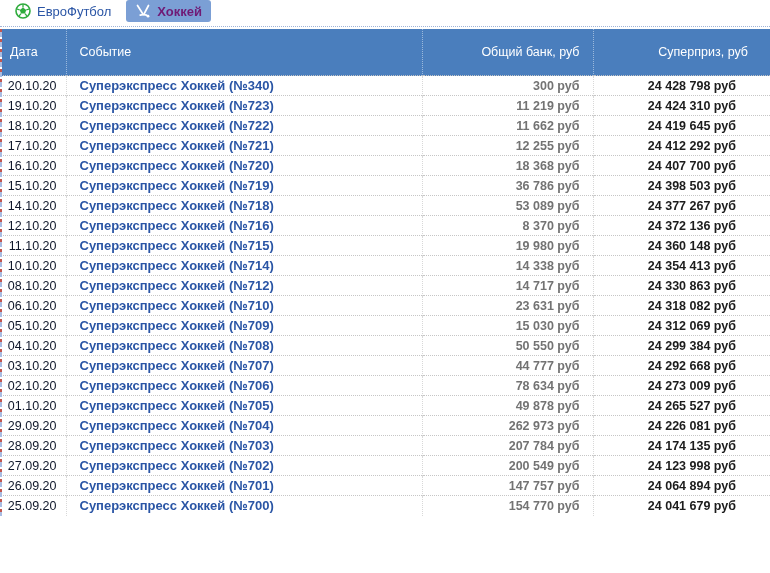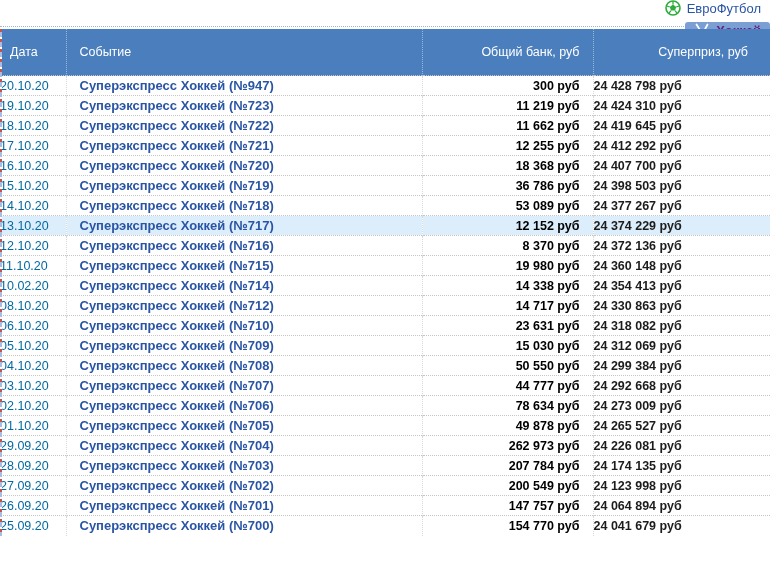--- a/index.html
+++ b/index.html
@@ -3,22 +3,22 @@
 <meta charset="utf-8">
 <style>
   html,body{margin:0;padding:0;}
   body{
     width:770px;height:573px;overflow:hidden;background:#fff;
     font-family:"Liberation Sans","DejaVu Sans",sans-serif;
     -webkit-font-smoothing:antialiased;
   }
   
   .tabbar{
-    height:27px;display:flex;align-items:flex-end;gap:6px;
-    padding-left:6px;border-bottom:1px dotted #9fb4d9;box-sizing:border-box;flex-direction:column;
+    height:27px;display:flex;align-items:flex-start;gap:6px;
+    padding-left:6px;border-bottom:1px dotted #9fb4d9;box-sizing:border-box;
   }
   .tab{
     display:flex;align-items:center;gap:6px;height:22px;padding:0 9px;
     border-radius:3px;cursor:pointer;font-size:13px;white-space:nowrap;
   }
   .tab .ticon{width:16px;height:16px;display:inline-flex;flex:0 0 auto;}
   .tab-plain{color:var(--link,#2a55a5);background:transparent;}
   .tab-selected{background:var(--tabSelectedBg,#7b9fd5);color:#701a75;font-weight:bold;}
   
   .table-wrap{position:relative;margin-top:2px;}
@@ -40,27 +40,27 @@
   th.h-event{text-align:left;padding-left:13px;}
   th.h-bank{text-align:right;padding-right:13px;}
   th.h-prize{text-align:right;padding-right:22px;}
   tbody td{
     height:20px;padding:0;box-sizing:border-box;font-size:12.5px;
     border-top:1px dotted #c6c6c6;border-left:1px dotted #d8d8d8;
     background:#fff;overflow:hidden;white-space:nowrap;
   }
   tbody td:first-child{border-left:none;}
   tbody tr.hl td{background:var(--highlightBg,#dceefb);}
-  td.date{color:#0369a1;padding-right:9px;}
+  td.date{color:#0f172a;text-align:right;padding-right:9px;}
   td.event{padding-left:13px;}
   td.event a{
     color:var(--link,#2a55a5);font-weight:bold;text-decoration:none;font-size:13px;
   }
-  td.bank{font-weight:bold;color:#000000;text-align:right;padding-right:13px;margin-top:6px;}
-  td.prize{font-weight:bold;color:#1c1c1c;text-align:left;padding-right:34px;}
+  td.bank{font-weight:bold;color:#737373;text-align:right;padding-right:13px;margin-top:6px;}
+  td.prize{font-weight:bold;color:#1c1c1c;text-align:right;padding-right:34px;}
 </style>
 </head>
 <body>
 
 <div class="tabbar">
   <div class="tab tab-plain">
     <span class="ticon">
       <svg viewBox="0 0 16 16" width="16" height="16">
         <circle cx="8" cy="8" r="7" fill="#fff" stroke="#2eac3c" stroke-width="1.6"></circle>
         <polygon points="8,4.6 11.2,7 10,10.6 6,10.6 4.8,7" fill="#2eac3c"></polygon>
@@ -101,21 +101,21 @@
       <tr>
         <th class="h-date">Дата</th>
         <th class="h-event">Событие</th>
         <th class="h-bank">Общий банк, руб</th>
         <th class="h-prize">Суперприз, руб</th>
       </tr>
     </thead>
     <tbody>
   <tr>
     <td class="date">20.10.20</td>
-    <td class="event"><a href="#">Суперэкспресс Хоккей (№947)</a></td>
+    <td class="event"><a href="#">Суперэкспресс Хоккей (№340)</a></td>
     <td class="bank">300 руб</td>
     <td class="prize">24 428 798 руб</td>
   </tr>
 
   <tr>
     <td class="date">19.10.20</td>
     <td class="event"><a href="#">Суперэкспресс Хоккей (№723)</a></td>
     <td class="bank">11 219 руб</td>
     <td class="prize">24 424 310 руб</td>
   </tr>
@@ -148,43 +148,37 @@
     <td class="prize">24 398 503 руб</td>
   </tr>
 
   <tr>
     <td class="date">14.10.20</td>
     <td class="event"><a href="#">Суперэкспресс Хоккей (№718)</a></td>
     <td class="bank">53 089 руб</td>
     <td class="prize">24 377 267 руб</td>
   </tr>
 
-  <tr class="hl">
-    <td class="date">13.10.20</td>
-    <td class="event"><a href="#">Суперэкспресс Хоккей (№717)</a></td>
-    <td class="bank">12 152 руб</td>
-    <td class="prize">24 374 229 руб</td>
-  </tr>
 
   <tr>
     <td class="date">12.10.20</td>
     <td class="event"><a href="#">Суперэкспресс Хоккей (№716)</a></td>
     <td class="bank">8 370 руб</td>
     <td class="prize">24 372 136 руб</td>
   </tr>
 
   <tr>
     <td class="date">11.10.20</td>
     <td class="event"><a href="#">Суперэкспресс Хоккей (№715)</a></td>
     <td class="bank">19 980 руб</td>
     <td class="prize">24 360 148 руб</td>
   </tr>
 
   <tr>
-    <td class="date">10.02.20</td>
+    <td class="date">10.10.20</td>
     <td class="event"><a href="#">Суперэкспресс Хоккей (№714)</a></td>
     <td class="bank">14 338 руб</td>
     <td class="prize">24 354 413 руб</td>
   </tr>
 
 
   <tr>
     <td class="date">08.10.20</td>
     <td class="event"><a href="#">Суперэкспресс Хоккей (№712)</a></td>
     <td class="bank">14 717 руб</td>

